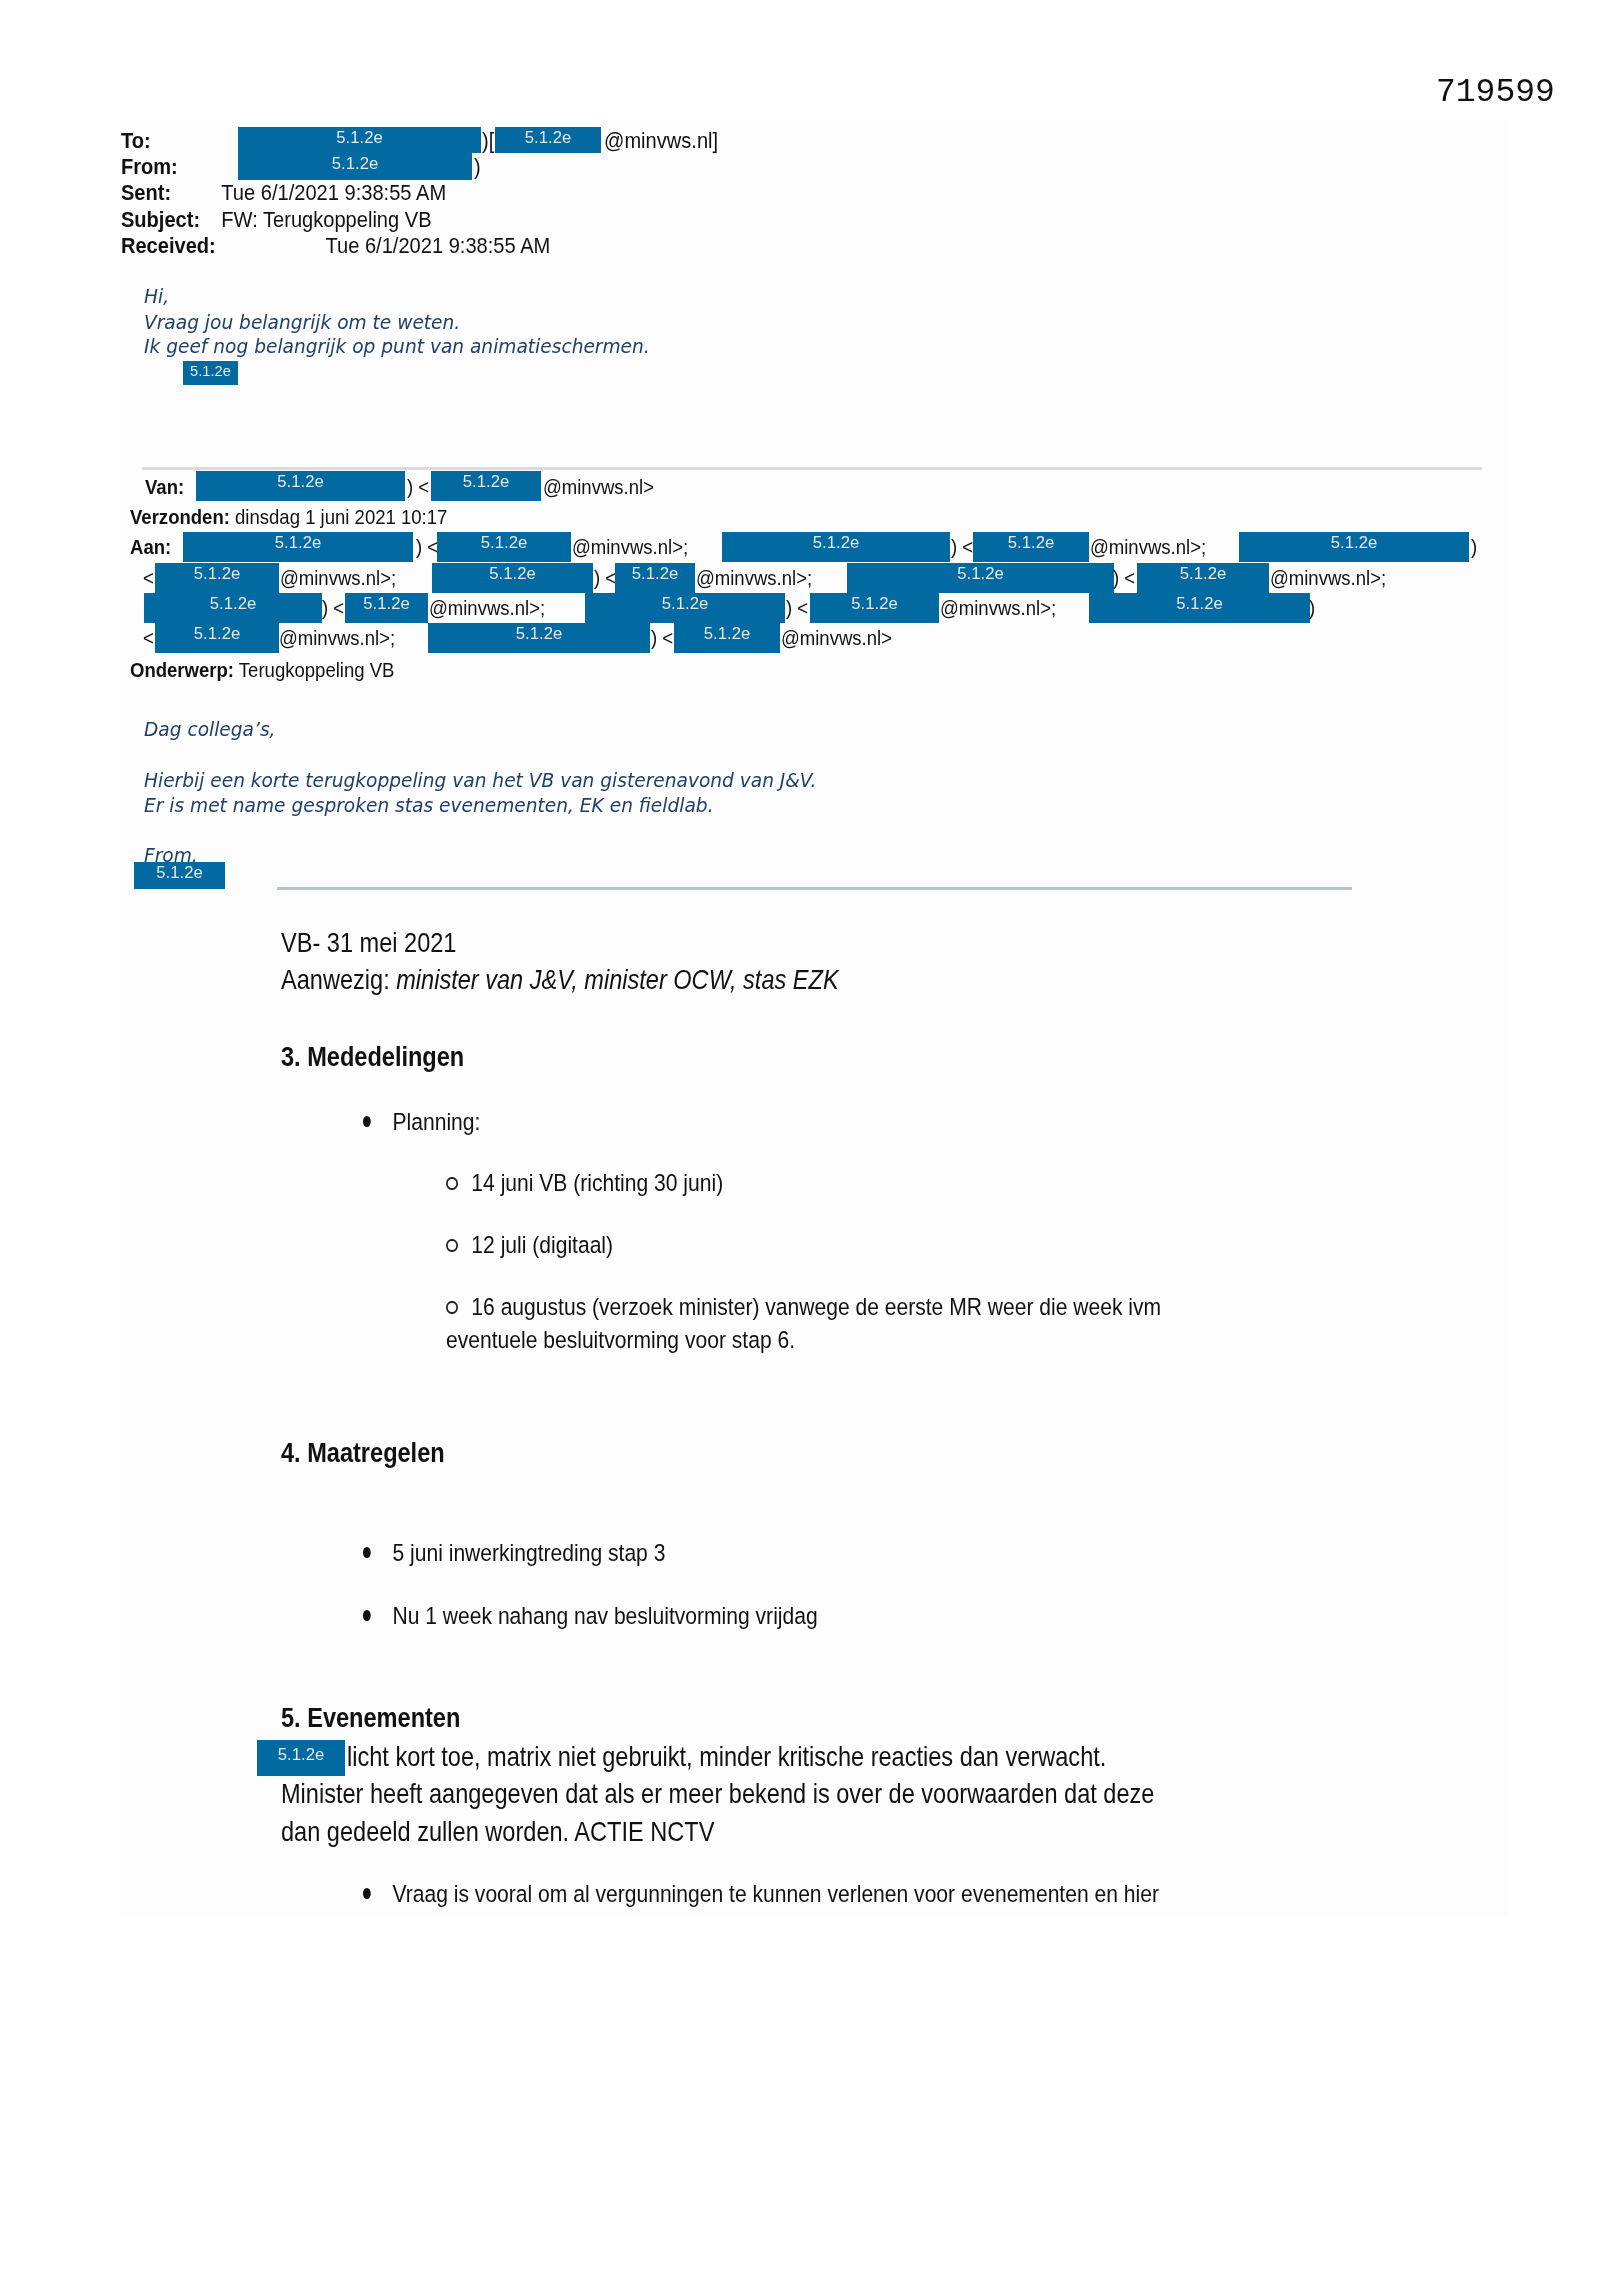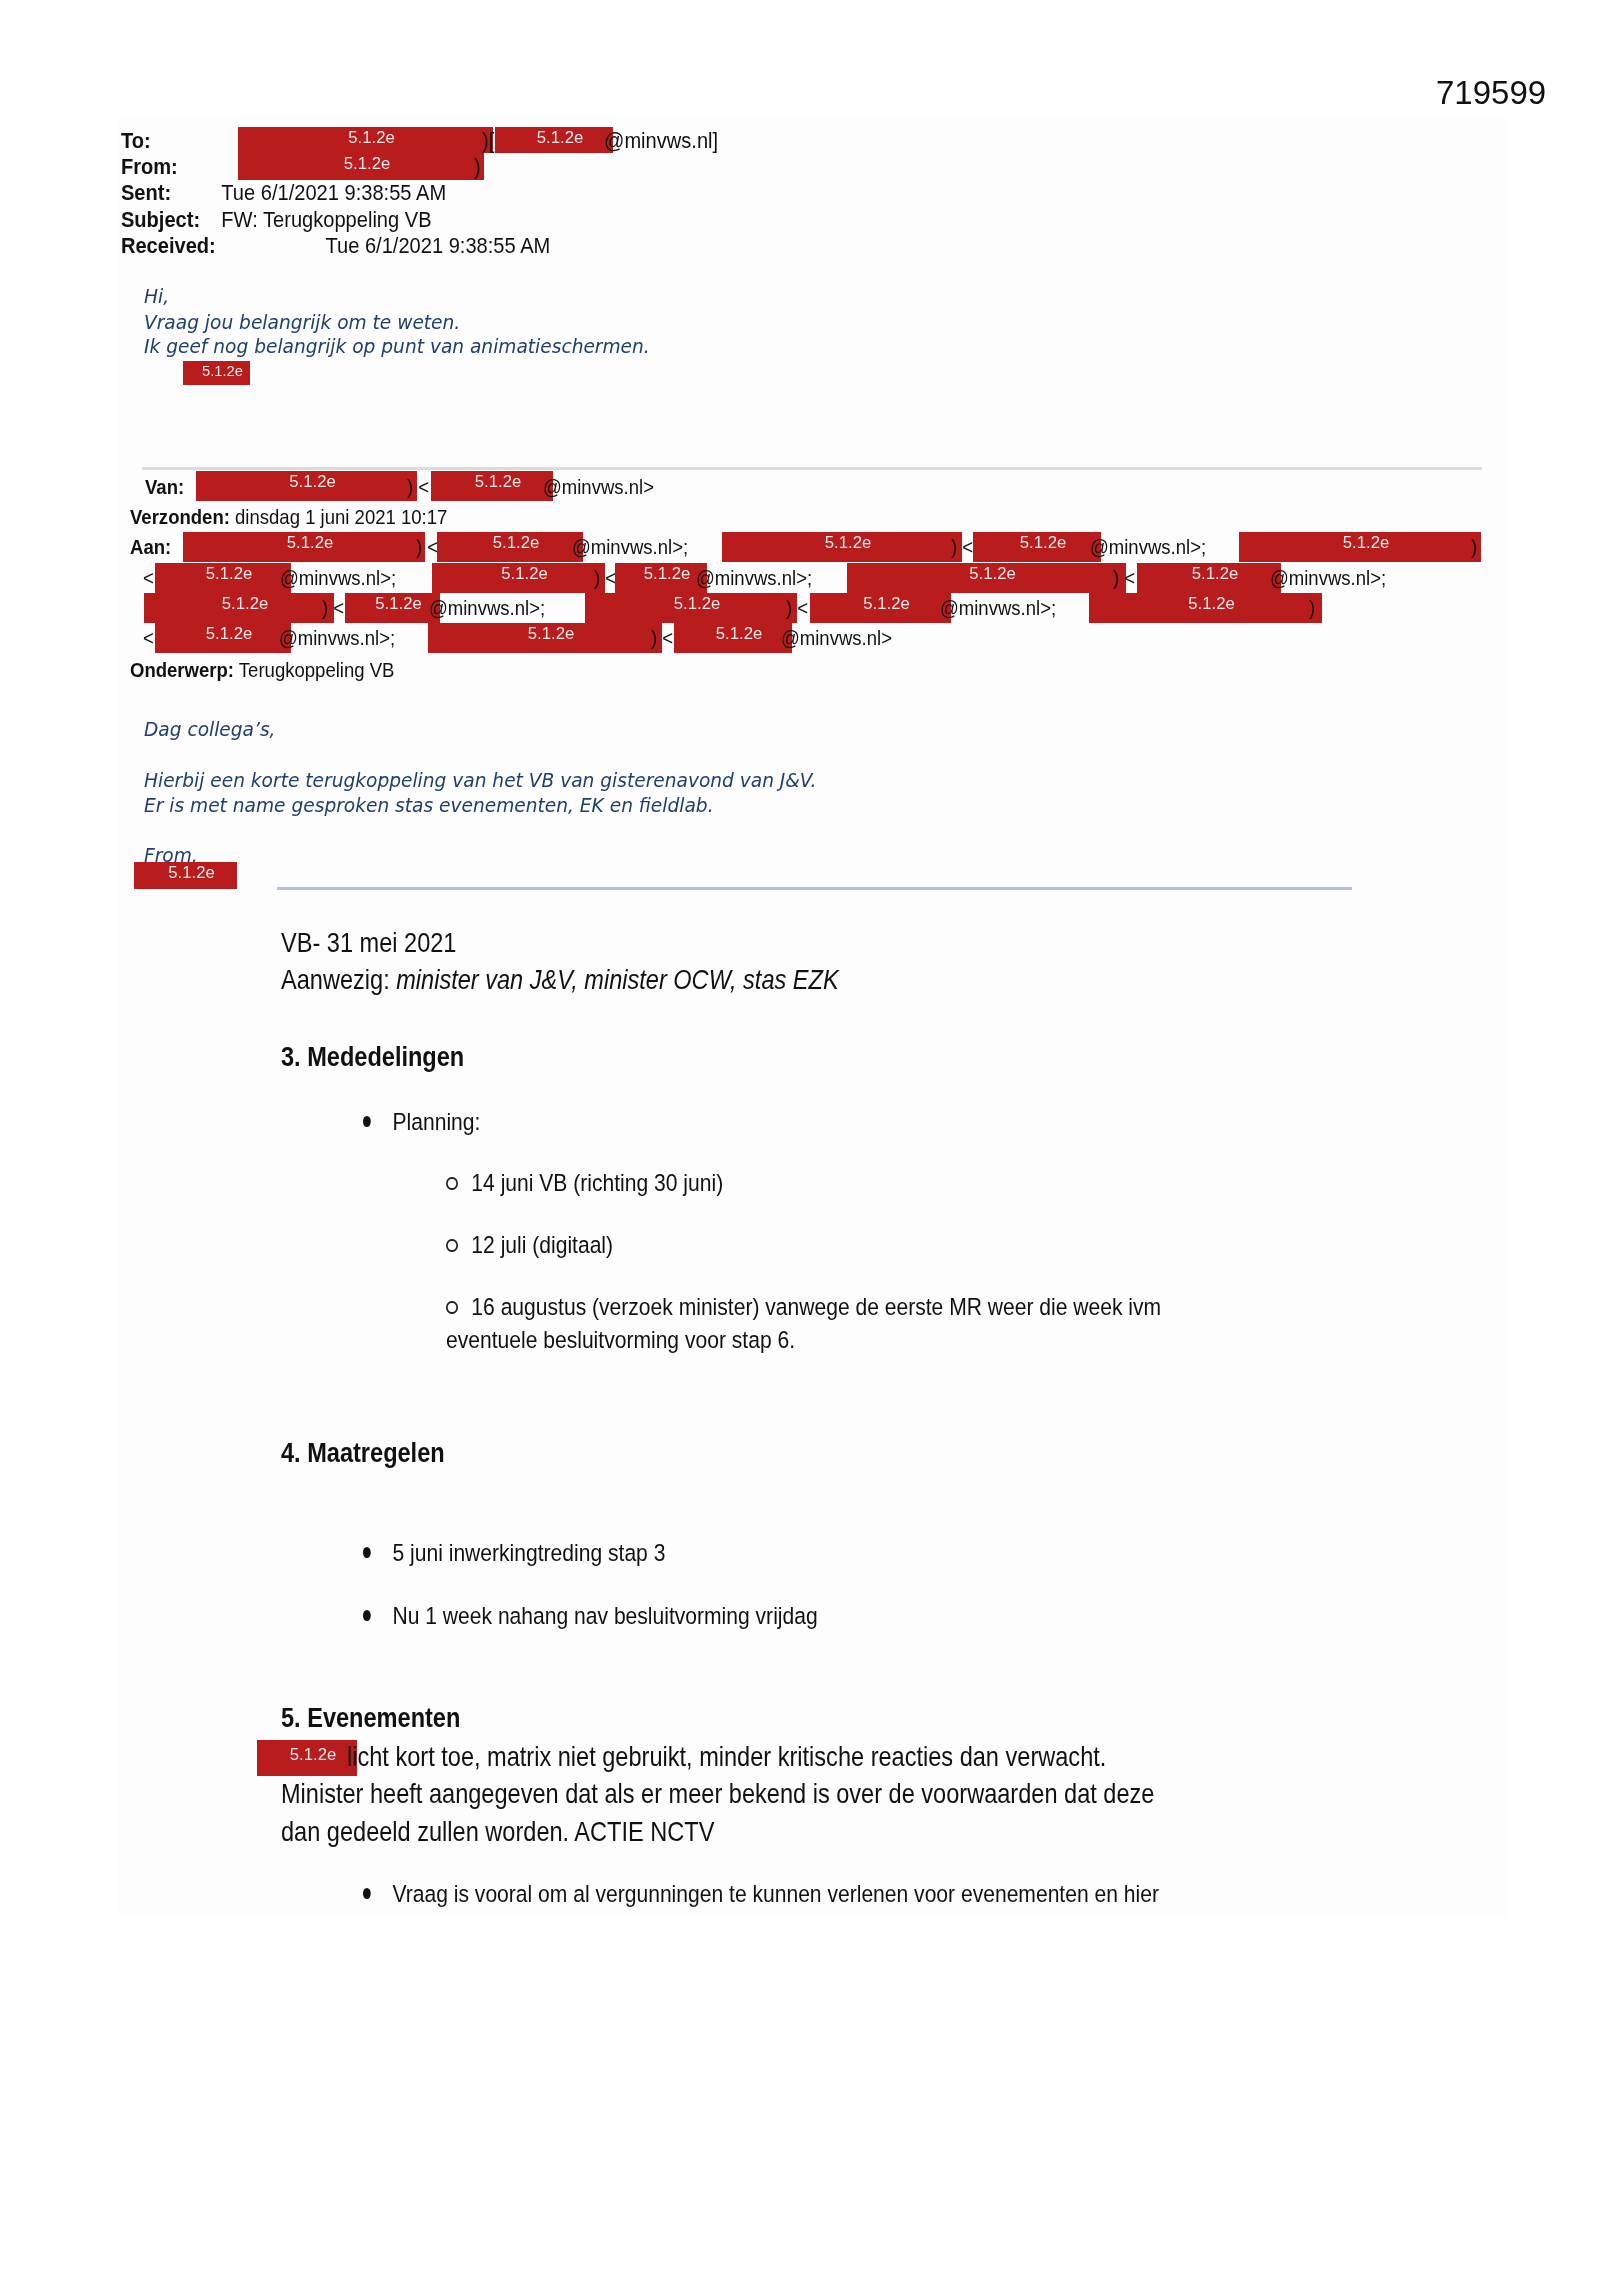--- a/index.html
+++ b/index.html
@@ -1,33 +1,33 @@
 <!DOCTYPE html>
 <html><head>
 <meta charset="utf-8">
 <style>
   html, body { margin: 0; padding: 0; }
   body {
     width: 1621px; height: 2292px; background: #ffffff; position: relative; overflow: hidden;
     font-family: "Liberation Sans", sans-serif; color: #000;
   }
   .abs { position: absolute; white-space: nowrap; }
-  .docnum { left: 1436px; top: 74px; font-size: 33px; font-family: Liberation Sans, sans-serif; color: #111; }
+  .docnum { left: 1436px; top: 74px; font-size: 33px; font-family: Liberation Mono, monospace; color: #111; }
   .pagebg { left: 118px; top: 118px; width: 1390px; height: 1799px; background: #fdfdfd; }
 
   
   .meta { font-family: "Liberation Sans", sans-serif; font-size: 21.6px; line-height: 25.5px; color: #111; transform: scaleX(0.93); transform-origin: left top; }
   .meta .lbl { font-weight: bold; position: absolute; left: 0; }
   .metarow { position: absolute; left: 130px; height: 25.5px; width: 882px; }
   .metarow .val { position: absolute; left: 108px; }
 
   .redact {
-    position: absolute; background: #b91c1c; color: #e8e8e8; text-align: center;
+    position: absolute; background: #0369a1; color: #e8e8e8; text-align: center;
     font-family: "Liberation Sans", sans-serif; font-size: 16.7px; line-height: 21.6px;
-    display: flex; align-items: flex-start; justify-content: center; padding-left: 12px;
+    display: flex; align-items: flex-start; justify-content: center;
   }
 
   
   .blue { font-family: "DejaVu Sans", sans-serif; color: #1f3f6e; font-size: 18.6px; font-style: italic; }
 
   
   .fwd { font-family: "Liberation Sans", sans-serif; font-size: 20.6px; color: #111; transform: scaleX(0.9); transform-origin: left top; }
   .fwd b { font-weight: bold; }
 
   .sep { position: absolute; left: 142px; top: 467px; width: 1340px; height: 2.9px; background: #dcdcdc; }

